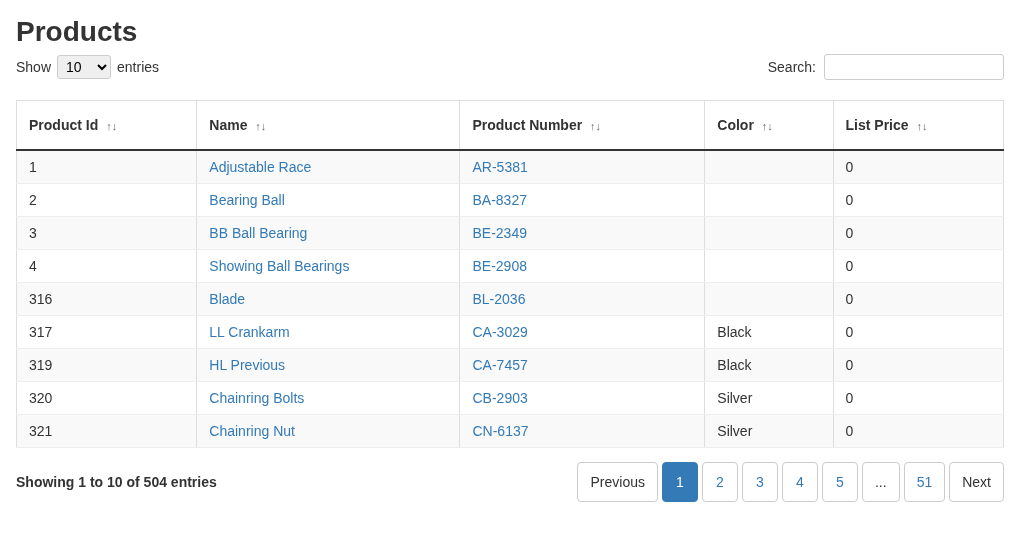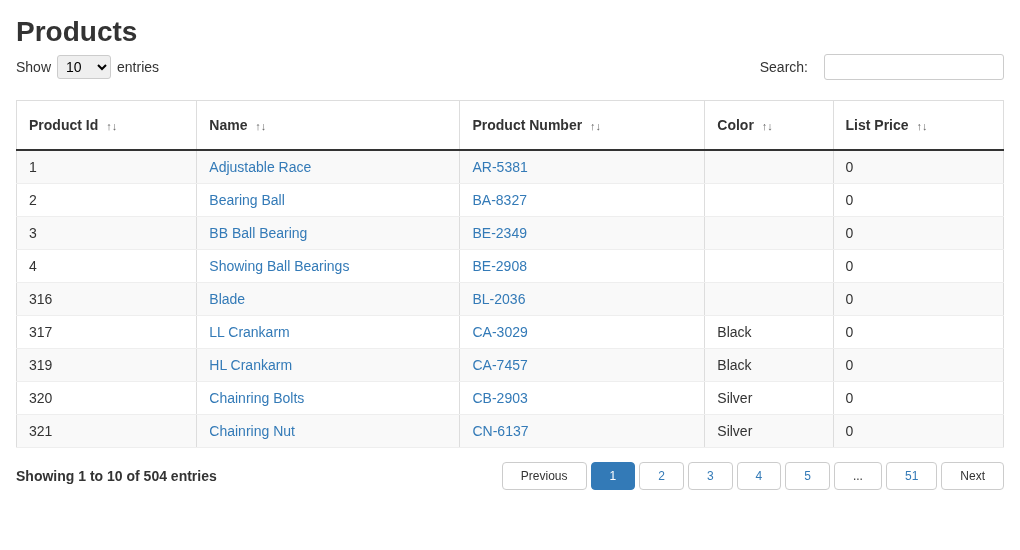--- a/index.html
+++ b/index.html
@@ -3,21 +3,21 @@
   <meta charset="utf-8">
   <style>
     * { box-sizing: border-box; margin: 0; padding: 0; }
     body { font-family: Arial, sans-serif; font-size: 14px; color: #333; background: #fff; padding: 16px; width: 1020px; }
 
     h1 { font-size: 28px; font-weight: bold; margin-bottom: 6px; }
 
     .top-controls { display: flex; justify-content: space-between; align-items: center; margin-bottom: 20px; }
     .show-entries { display: flex; align-items: center; gap: 6px; }
     .show-entries select { border: 1px solid #ccc; border-radius: 3px; padding: 2px 4px; font-size: 14px; }
-    .search-box { display: flex; align-items: center; gap: 16px; }
+    .search-box { display: flex; align-items: center; gap: 8px; }
     .search-box input { border: 1px solid #ccc; border-radius: 3px; padding: 4px 8px; font-size: 14px; width: 180px; }
 
     table { width: 100%; border-collapse: collapse; border: 1px solid #ddd; }
     thead tr { background: #fff; border-bottom: 2px solid #333; }
     th { padding: 16px 12px; text-align: left; font-weight: bold; border-right: 1px solid #ddd; white-space: nowrap; cursor: pointer; user-select: none; }
     th:last-child { border-right: none; }
     th .sort-icon { font-size: 11px; color: #666; margin-left: 4px; }
 
     tbody tr:nth-child(odd) { background: #f9f9f9; }
     tbody tr:nth-child(even) { background: #fff; }
@@ -26,23 +26,23 @@
 
     .link-cell { color: #337ab7; text-decoration: none; cursor: pointer; }
 
     .bottom-controls { display: flex; justify-content: space-between; align-items: center; margin-top: 14px; }
     .showing-info { font-size: 14px; color: #333; }
     .showing-info span { font-weight: bold; }
 
     .pagination { display: flex; align-items: center; gap: 4px; }
     .page-btn {
       display: inline-flex; align-items: center; justify-content: center;
-      min-width: 36px; height: 28px; padding: 0 18px;
+      min-width: 36px; height: 40px; padding: 0 12px;
       border: 1px solid #ccc; border-radius: 4px;
-      background: #fff; color: #337ab7; font-size: 12px;
+      background: #fff; color: #337ab7; font-size: 14px;
       cursor: pointer; text-decoration: none;
     }
     .page-btn.active { background: #337ab7; color: #fff; border-color: #337ab7; }
     .page-btn.nav { color: #333; }
     .page-btn.ellipsis { cursor: default; color: #333; }
   </style>
 </head>
 <body>
 
 <h1>Products</h1>
@@ -128,21 +128,21 @@
       </tr>
       <tr>
         <td>317</td>
         <td><a class="link-cell">LL Crankarm</a></td>
         <td><a class="link-cell">CA-3029</a></td>
         <td>Black</td>
         <td>0</td>
       </tr>
       <tr>
         <td>319</td>
-        <td><a class="link-cell">HL Crankarm</a></td>
+        <td><a class="link-cell">HL Previous</a></td>
         <td><a class="link-cell">CA-7457</a></td>
         <td>Black</td>
         <td>0</td>
       </tr>
       <tr>
         <td>320</td>
         <td><a class="link-cell">Chainring Bolts</a></td>
         <td><a class="link-cell">CB-2903</a></td>
         <td>Silver</td>
         <td>0</td>

